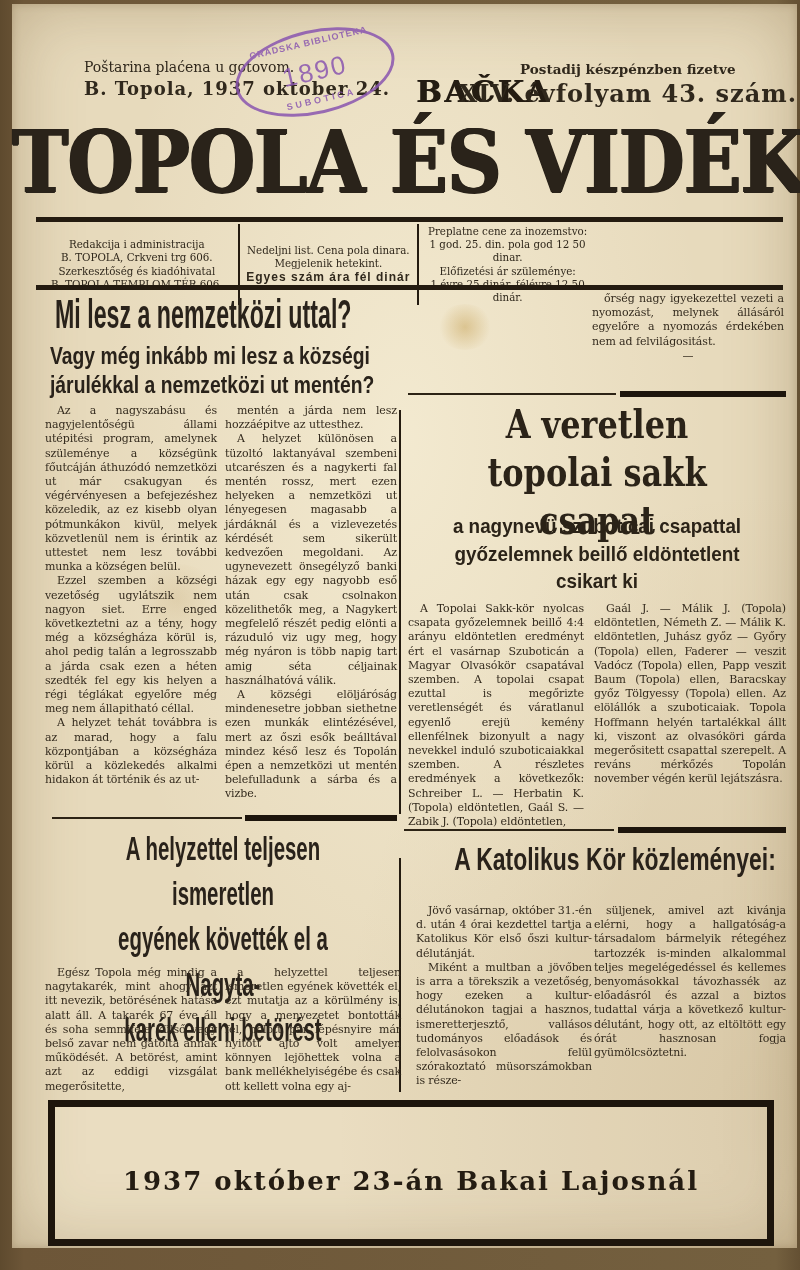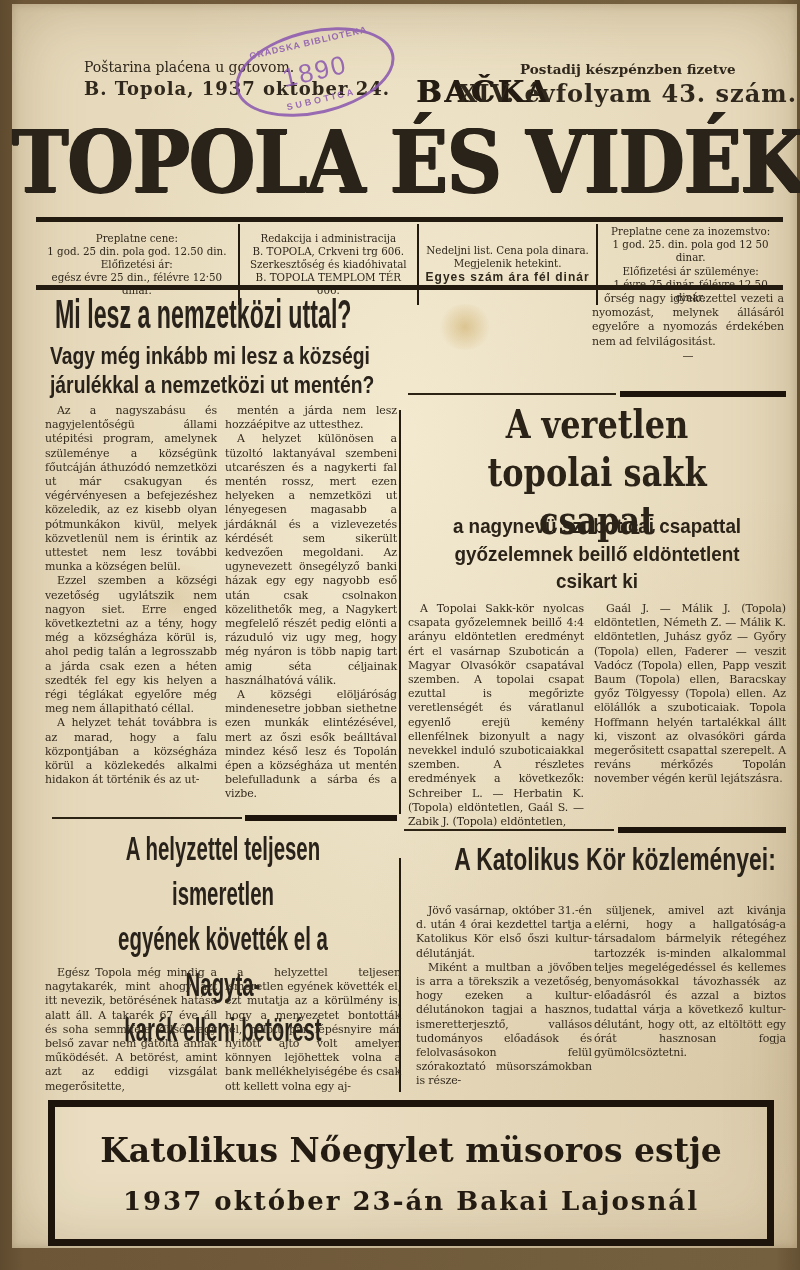--- a/index.html
+++ b/index.html
@@ -112,26 +112,20 @@
   <div class="ear ear-right">
     <div class="l1">Postadij készpénzben fizetve</div>
     <div class="l2">XIV. évfolyam 43. szám.</div>
   </div>
 
   <div class="masthead">TOPOLA ÉS VIDÉKE</div>
 
   <div class="bar bar-top"></div>
   <div class="infobox-row">
     <div class="infobox">
-      <div>Preplatne cene:</div>
-      <div>1 god. 25 din. pola god. 12.50 din.</div>
-      <div>Előfizetési ár:</div>
-      <div>egész évre 25 din., félévre 12·50 dinár.</div>
-    </div>
-    <div class="infobox">
       <div>Redakcija i administracija</div>
       <div>B. TOPOLA, Crkveni trg 606.</div>
       <div>Szerkesztőség és kiadóhivatal</div>
       <div>B. TOPOLA TEMPLOM TÉR 606.</div>
     </div>
     <div class="infobox">
       <div>Nedeljni list. Cena pola dinara.</div>
       <div>Megjelenik hetekint.</div>
       <div class="b">Egyes szám ára fél dinár</div>
     </div>
@@ -151,21 +145,21 @@
   <div class="sh-road">Vagy még inkább mi lesz a községi
 járulékkal a nemzetközi ut mentén?</div>
   <div class="col cols" style="left:33px;top:400px;width:172px;height:410px;">
       <p class="para">Az a nagyszabásu és nagyjelentőségü állami utépitési program, amelynek szüleménye a községünk főutcáján áthuzódó nemzetközi ut már csakugyan és végérvényesen a befejezéshez közeledik, az ez kisebb olyan pótmunkákon kivül, melyek közvetlenül nem is érintik az uttestet nem lesz további munka a községen belül.</p>
       <p class="para">Ezzel szemben a községi vezetőség ugylátszik nem nagyon siet. Erre enged következtetni az a tény, hogy még a községháza körül is, ahol pedig talán a legrosszabb a járda csak ezen a héten szedték fel egy kis helyen a régi téglákat egyelőre még meg nem állapitható céllal.</p>
       <p class="para">A helyzet tehát továbbra is az marad, hogy a falu központjában a községháza körül a közlekedés alkalmi hidakon át történik és az ut-</p>
     </div>
   <div class="col cols" style="left:213px;top:400px;width:172px;height:410px;">
       <p class="para">mentén a járda nem lesz hozzáépitve az uttesthez.</p>
       <p class="para">A helyzet különösen a tüzoltó laktanyával szembeni utcarészen és a nagykerti fal mentén rossz, mert ezen helyeken a nemzetközi ut lényegesen magasabb a járdáknál és a vizlevezetés kérdését sem sikerült kedvezően megoldani. Az ugynevezett önsegélyző banki házak egy egy nagyobb eső után csak csolnakon közelithetők meg, a Nagykert megfelelő részét pedig elönti a rázuduló viz ugy meg, hogy még nyáron is több napig tart amig séta céljainak használhatóvá válik.</p>
-      <p class="para">A községi elöljáróság mindenesetre jobban siethetne ezen munkák elintézésével, mert az őszi esők beálltával mindez késő lesz és Topolán épen a községháza ut mentén belefulladunk a sárba és a vizbe.</p>
+      <p class="para">A községi elöljáróság mindenesetre jobban siethetne ezen munkák elintézésével, mert az őszi esők beálltával mindez késő lesz és Topolán épen a nemzetközi ut mentén belefulladunk a sárba és a vizbe.</p>
     </div>
 
   <div class="col cols dash-end" style="left:580px;top:288px;width:192px;height:96px;">
       <p class="para">őrség nagy igyekezettel vezeti a nyomozást, melynek állásáról egyelőre a nyomozás érdekében nem ad felvilágositást.</p>
       <p class="para">—</p>
     </div>
 
   <div class="combo" style="left:396px;top:386px;width:378px;">
     <span class="thin"></span>
     <span class="thick"></span>
@@ -205,16 +199,15 @@
 egyének követték el a Nagyta-
 karék elleni betörést</div>
   <div class="col cols" style="left:33px;top:962px;width:172px;height:128px;">
       <p class="para">Egész Topola még mindig a nagytakarék, mint ahogy azt itt nevezik, betörésének hatása alatt áll. A takarék 67 éve áll és soha semmiféle külső vagy belső zavar nem gátolta annak működését. A betörést, amint azt az eddigi vizsgálat megerősitette,</p>
     </div>
   <div class="col cols" style="left:213px;top:962px;width:176px;height:128px;">
       <p class="para">a helyzettel teljesen ismeretlen egyének követték el, ezt mutatja az a körülmény is, hogy a menyezetet bontották fel, holott pár lépésnyire már nyitott ajtó volt amelyen könnyen lejöhettek volna a bank mellékhelyiségébe és csak ott kellett volna egy aj-</p>
     </div>
 
   <div class="banner">
-    <div class="l1">Katolikus Nőegylet müsoros estje</div>
     <div class="l2">1937 október 23-án Bakai Lajosnál</div>
   </div>
 </div>
 
 </body></html>

